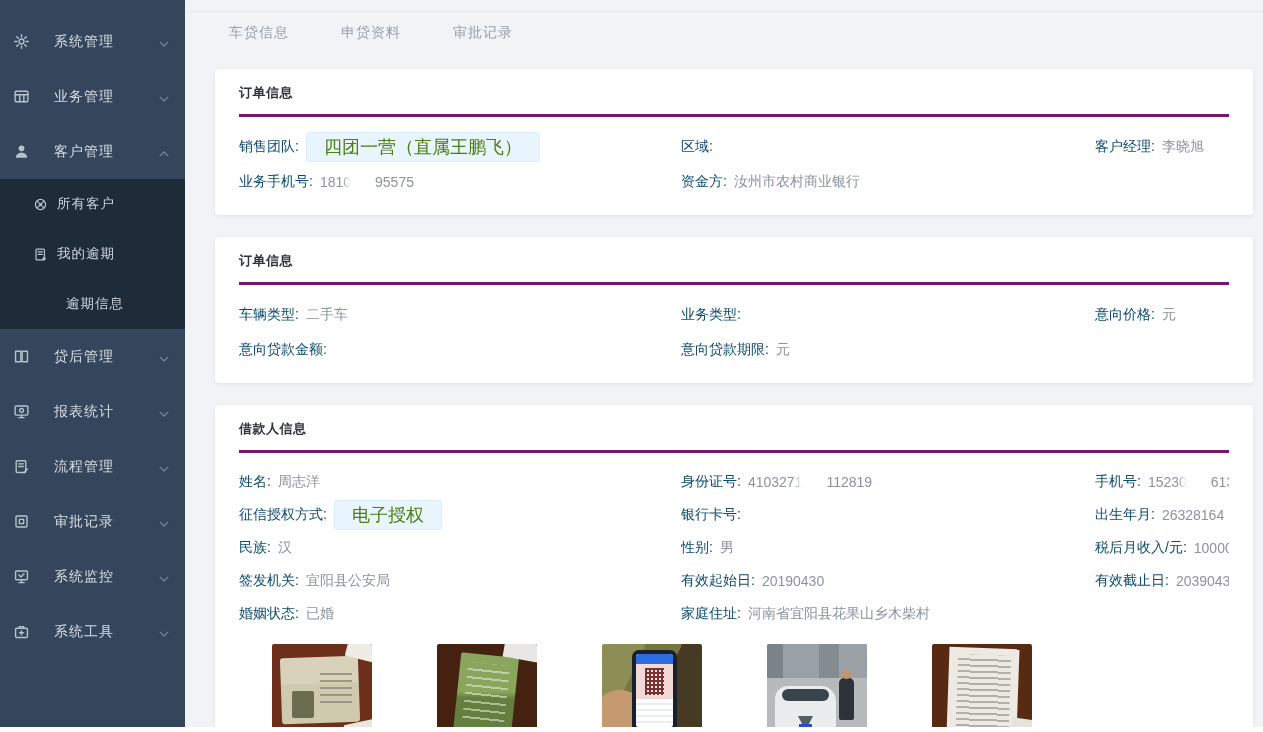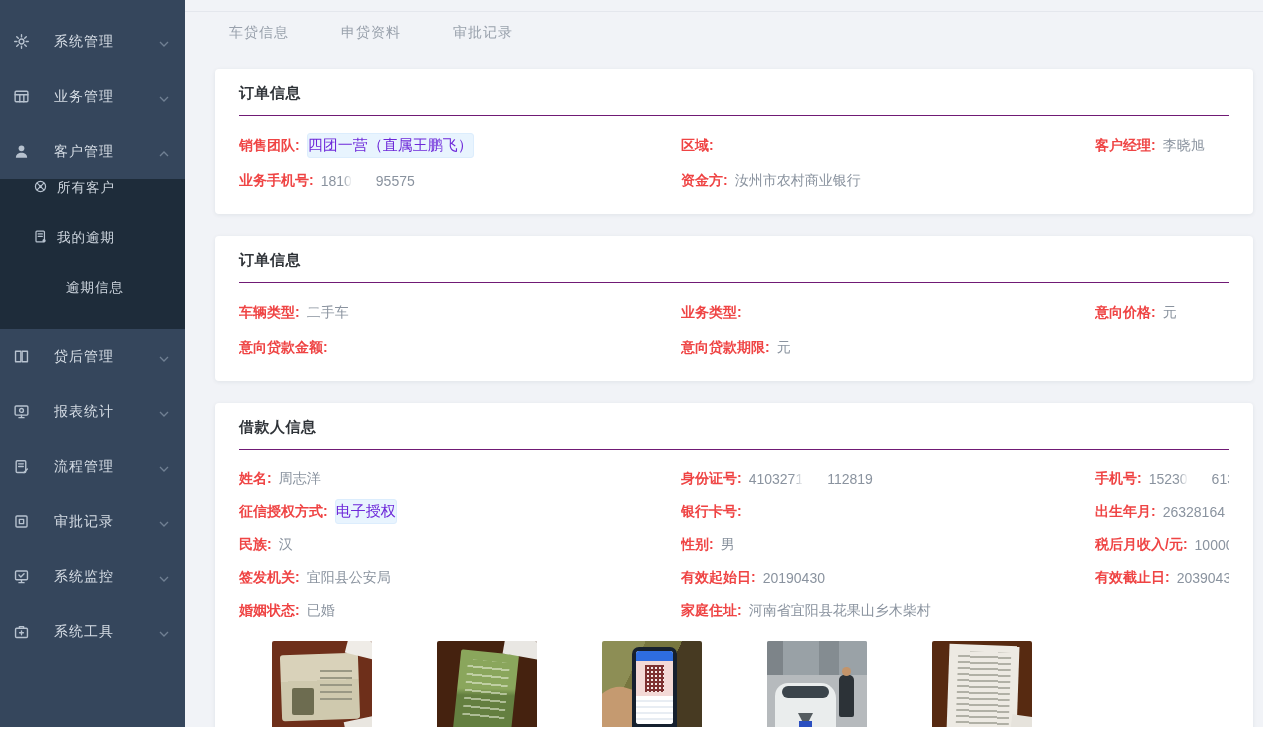--- a/index.html
+++ b/index.html
@@ -8,42 +8,42 @@
   .app{display:flex;height:727px}
 
   
   .sidebar{width:185px;flex:none;background:#35465c;padding-top:14px;box-sizing:border-box;overflow:hidden}
   .m-item{height:55px;display:flex;align-items:center;padding:0 16px 0 13px;color:#d6dde5;font-size:14px;cursor:pointer}
   .m-item .ic{width:17px;height:17px;flex:none;display:flex;align-items:center;justify-content:center}
   .m-item .lbl{margin-left:24px;flex:1;letter-spacing:1px}
   .chev{flex:none;margin-left:4px;opacity:.75}
   .chev.up svg{transform:rotate(180deg)}
   .submenu{background:#1e2c3a}
-  .s-item{height:50px;display:flex;padding-left:33px;color:#ccd4dd;font-size:13.5px;cursor:pointer}
+  .s-item{height:50px;display:flex;align-items:center;padding-left:33px;color:#ccd4dd;font-size:13.5px;cursor:pointer}
   .s-item .ic{width:15px;height:15px;flex:none;display:flex;align-items:center;justify-content:center}
   .s-item .lbl{margin-left:9px;letter-spacing:1px}
   .s-item.noicon{padding-left:57px}
   svg.lineic *{stroke:#b7c2cf;fill:none;stroke-width:1.3;stroke-linecap:round;stroke-linejoin:round}
   svg.lineic .fl{fill:#b7c2cf;stroke:none}
 
   
   .content{flex:1;background:#f1f3f7;box-sizing:border-box;padding:0 0 0 18px;position:relative;overflow:hidden}
   .topline{height:11px;border-bottom:1px solid #e4e7ed;margin-left:-18px}
   .tabs{display:flex}
   .tab{height:41px;line-height:41px;padding:0 26px;font-size:14px;color:#99a1ac;cursor:pointer;letter-spacing:1px}
   .tab.active{background:#2d8cf0;color:#fff;border-radius:3px;font-weight:bold}
   .cards{padding:16px 10px 0 12px}
   .card{background:#fff;border-radius:4px;box-shadow:0 1px 4px rgba(31,45,61,.08);padding:15px 24px 16px;margin-bottom:22px}
-  .card-title{font-size:15px;font-weight:bold;color:#2f3338;padding-bottom:12px;border-bottom:1px solid #701a75;margin-bottom:12px;letter-spacing:.5px}
+  .card-title{font-size:13px;font-weight:bold;color:#2f3338;padding-bottom:12px;border-bottom:3px solid #701a75;margin-bottom:12px;letter-spacing:.5px}
   .fgrid{display:grid;grid-template-columns:442px 414px 1fr}
   .field{min-height:35px;display:flex;align-items:center;font-size:14px;white-space:nowrap;overflow:hidden}
   .c3 .field{min-height:33px}
-  .flabel{font-weight:bold;color:#ef4444}
+  .flabel{font-weight:normal;color:#0c4a6e}
   .fvalue{color:#8a939f;margin-left:7px}
-  .tag{background:#e8f4fe;color:#6d28d9;border:1px solid #dcedfd;border-radius:3px;padding:2px 0;font-size:15px;margin-left:7px;cursor:pointer}
+  .tag{background:#e8f4fe;color:#4d7c0f;border:1px solid #dcedfd;border-radius:3px;padding:2px 17px;font-size:18px;margin-left:7px;cursor:pointer}
   .blur{display:inline-block;width:26px;height:13px;background:#fff;border-radius:2px;
         box-shadow:0 0 6px 4px rgba(255,255,255,.96);vertical-align:-2px;margin:0 -1px}
 
   
   .photos{display:flex;margin:14px 0 0 33px}
   .photo-wrap{width:100px;margin-right:65px;flex:none}
   .thumb{width:100px;height:98px;position:relative;overflow:hidden;border-radius:2px;cursor:pointer}
   .abs{position:absolute}
 
   .t1{background:#6e2f1a}

